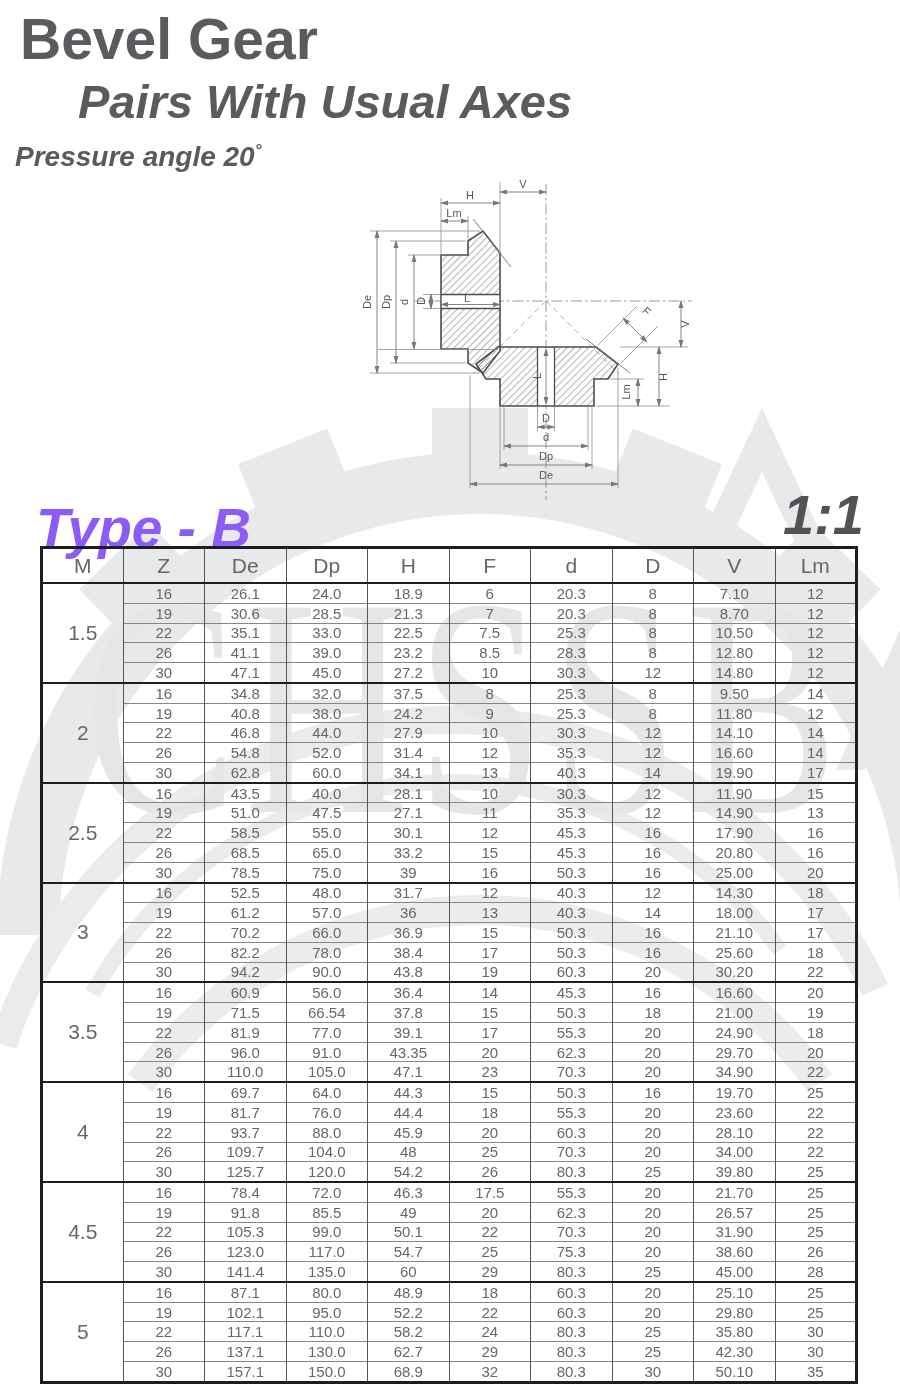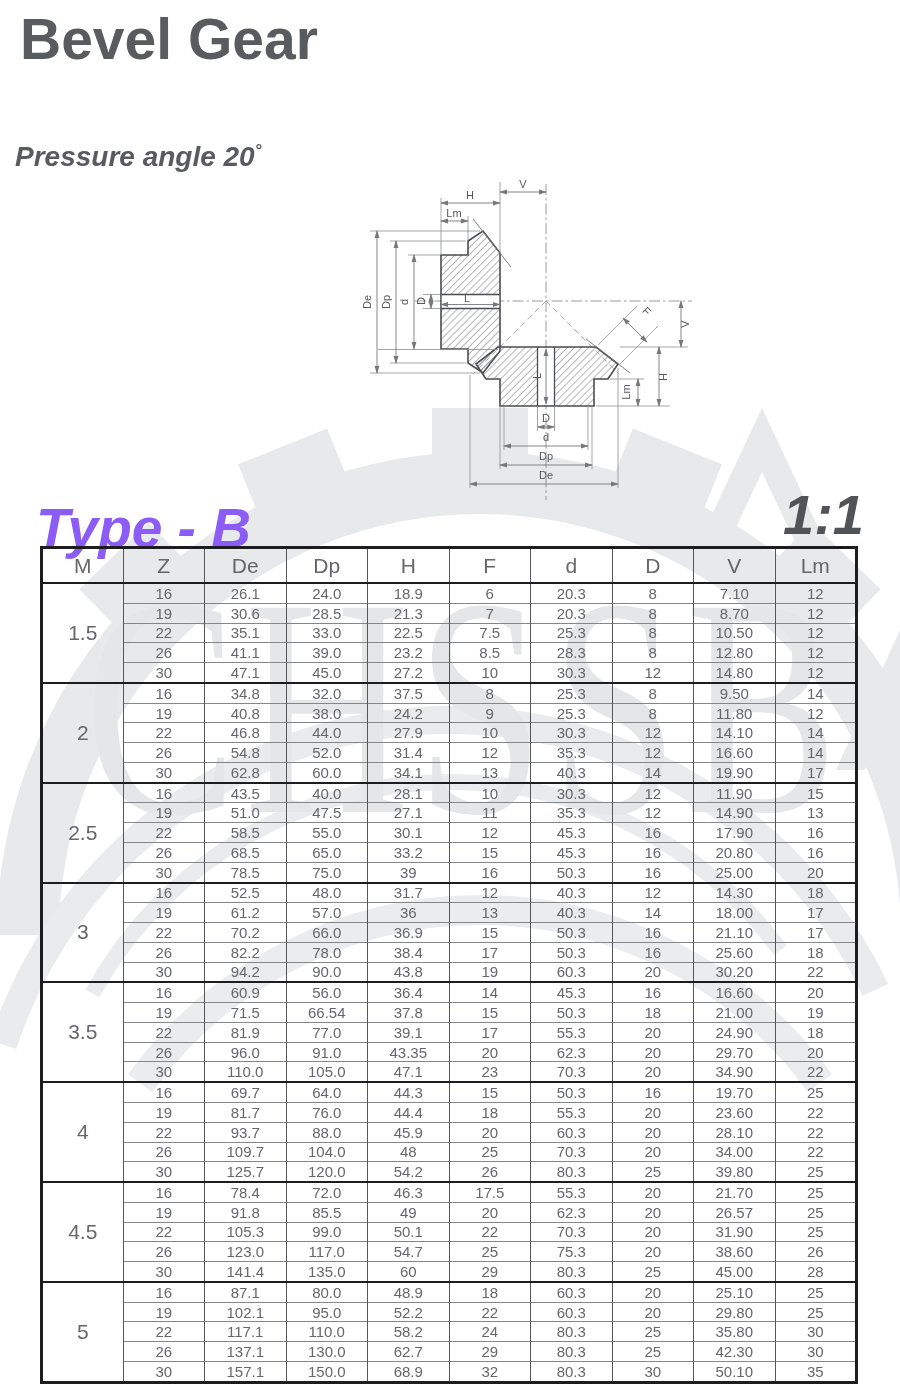--- a/index.html
+++ b/index.html
@@ -67,20 +67,21 @@
       <circle cx="450" cy="1190" r="470" fill="none" stroke="#eaebed" stroke-width="28" pathLength="100" stroke-dasharray="0 55 38 7"></circle>
       <circle cx="450" cy="1190" r="408" fill="none" stroke="#eaebed" stroke-width="16" pathLength="100" stroke-dasharray="0 58 32 10"></circle>
       <circle cx="480" cy="1330" r="420" fill="none" stroke="#ebecee" stroke-width="30" pathLength="100" stroke-dasharray="0 60 30 10"></circle>
       <polygon points="700,540 762,408 824,540 794,540 762,472 730,540" fill="#e8e9eb"></polygon>
       <polygon points="836,770 900,630 900,716 864,770" fill="#e8e9eb"></polygon>
     </g>
     <text transform="translate(465,812) scale(0.95,1.30)" x="0" y="0" text-anchor="middle" font-family="Liberation Serif, DejaVu Serif, serif" font-size="240" letter-spacing="8" fill="#e5e6e8">CHSSB</text>
   </svg>
 
   <div class="t1">Bevel Gear</div>
+  <div class="t2">Pairs With Usual Axes</div>
   <div class="t3"><span>Pressure angle 20</span><sup>°</sup></div>
 
   <svg id="diag" width="400" height="340" viewBox="0 0 400 340">
     <defs>
       <pattern id="hat" width="5" height="5" patternUnits="userSpaceOnUse" patternTransform="rotate(45)">
         <line x1="0" y1="0" x2="0" y2="5" stroke="#6a6b6e" stroke-width="1"></line>
       </pattern>
       <marker id="ar" markerWidth="9" markerHeight="8" refX="8" refY="4" orient="auto-start-reverse">
         <path d="M0,1.2 L9,4 L0,6.8 z" fill="#77787b"></path>
       </marker>

